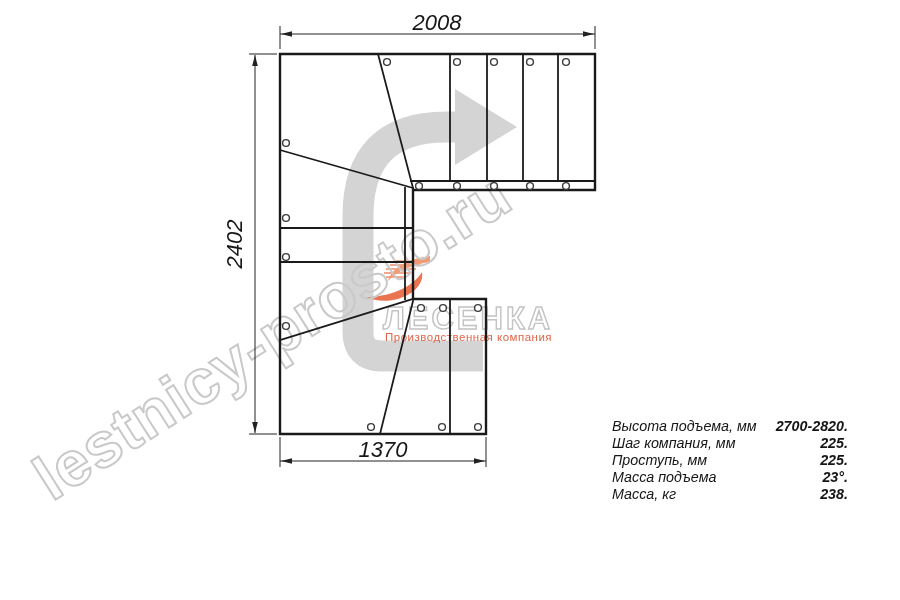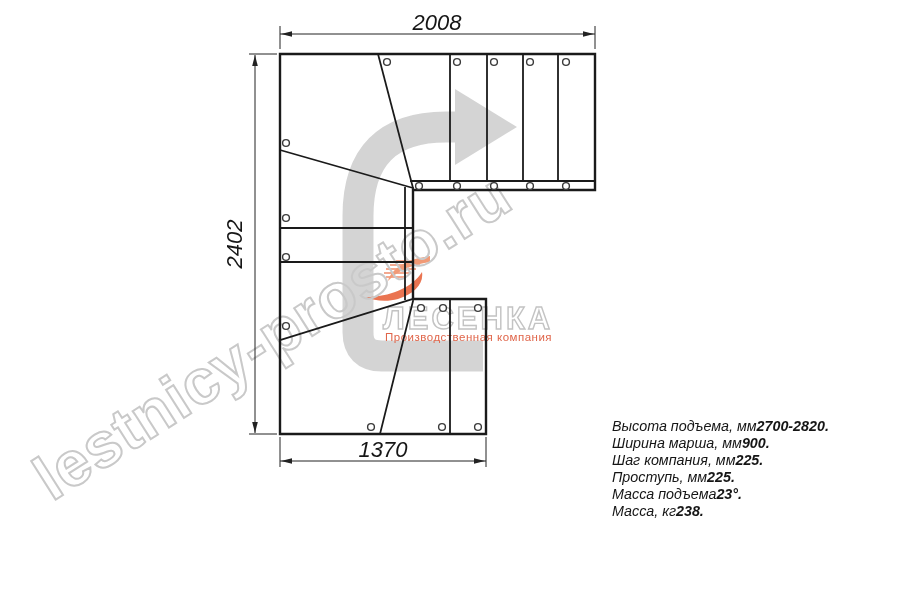--- a/index.html
+++ b/index.html
@@ -7,21 +7,21 @@
           font-family:"Liberation Sans",sans-serif;}
   .canvas svg{position:absolute;left:0;top:0;}
   .dim-text{font-family:"Liberation Sans",sans-serif;font-style:italic;font-size:22px;fill:#161616;}
   .brand-text{font-family:"Liberation Sans",sans-serif;font-weight:bold;font-size:31px;
               fill:none;stroke:#c3c3c3;stroke-width:1.4;letter-spacing:3px;}
   .site-text{font-family:"Liberation Sans",sans-serif;font-weight:bold;font-size:63px;
              fill:none;stroke:#c9c9c9;stroke-width:2;letter-spacing:1px;}
   .tagline-text{font-family:"Liberation Sans",sans-serif;font-size:11.5px;fill:#e0654a;letter-spacing:.5px;}
   .specs{position:absolute;left:612px;top:418px;width:236px;
          font:italic 14.3px/16.9px "Liberation Sans",sans-serif;color:#151515;}
-  .spec-row{display:flex;justify-content:flex-start;}
+  .spec-row{display:flex;justify-content:space-between;}
   .spec-label{white-space:nowrap;}
   .spec-value{white-space:nowrap;text-align:right;font-weight:bold;}
 </style>
 </head>
 <body>
 
 <div class="canvas">
 
   <svg width="900" height="600" viewBox="0 0 900 600">
 
@@ -125,24 +125,20 @@
       <text class="dim-text" x="383" y="457" text-anchor="middle">1370</text>
     </g>
   </svg>
 
   <div class="specs">
     <div class="spec-row">
       <span class="spec-label">Высота подъема, мм</span>
       <span class="spec-value">2700-2820.</span>
     </div>
     <div class="spec-row">
-      <span class="spec-label">Ширина марша, мм</span>
-      <span class="spec-value">900.</span>
-    </div>
-    <div class="spec-row">
       <span class="spec-label">Шаг компания, мм</span>
       <span class="spec-value">225.</span>
     </div>
     <div class="spec-row">
       <span class="spec-label">Проступь, мм</span>
       <span class="spec-value">225.</span>
     </div>
     <div class="spec-row">
       <span class="spec-label">Масса подъема</span>
       <span class="spec-value">23°.</span>

